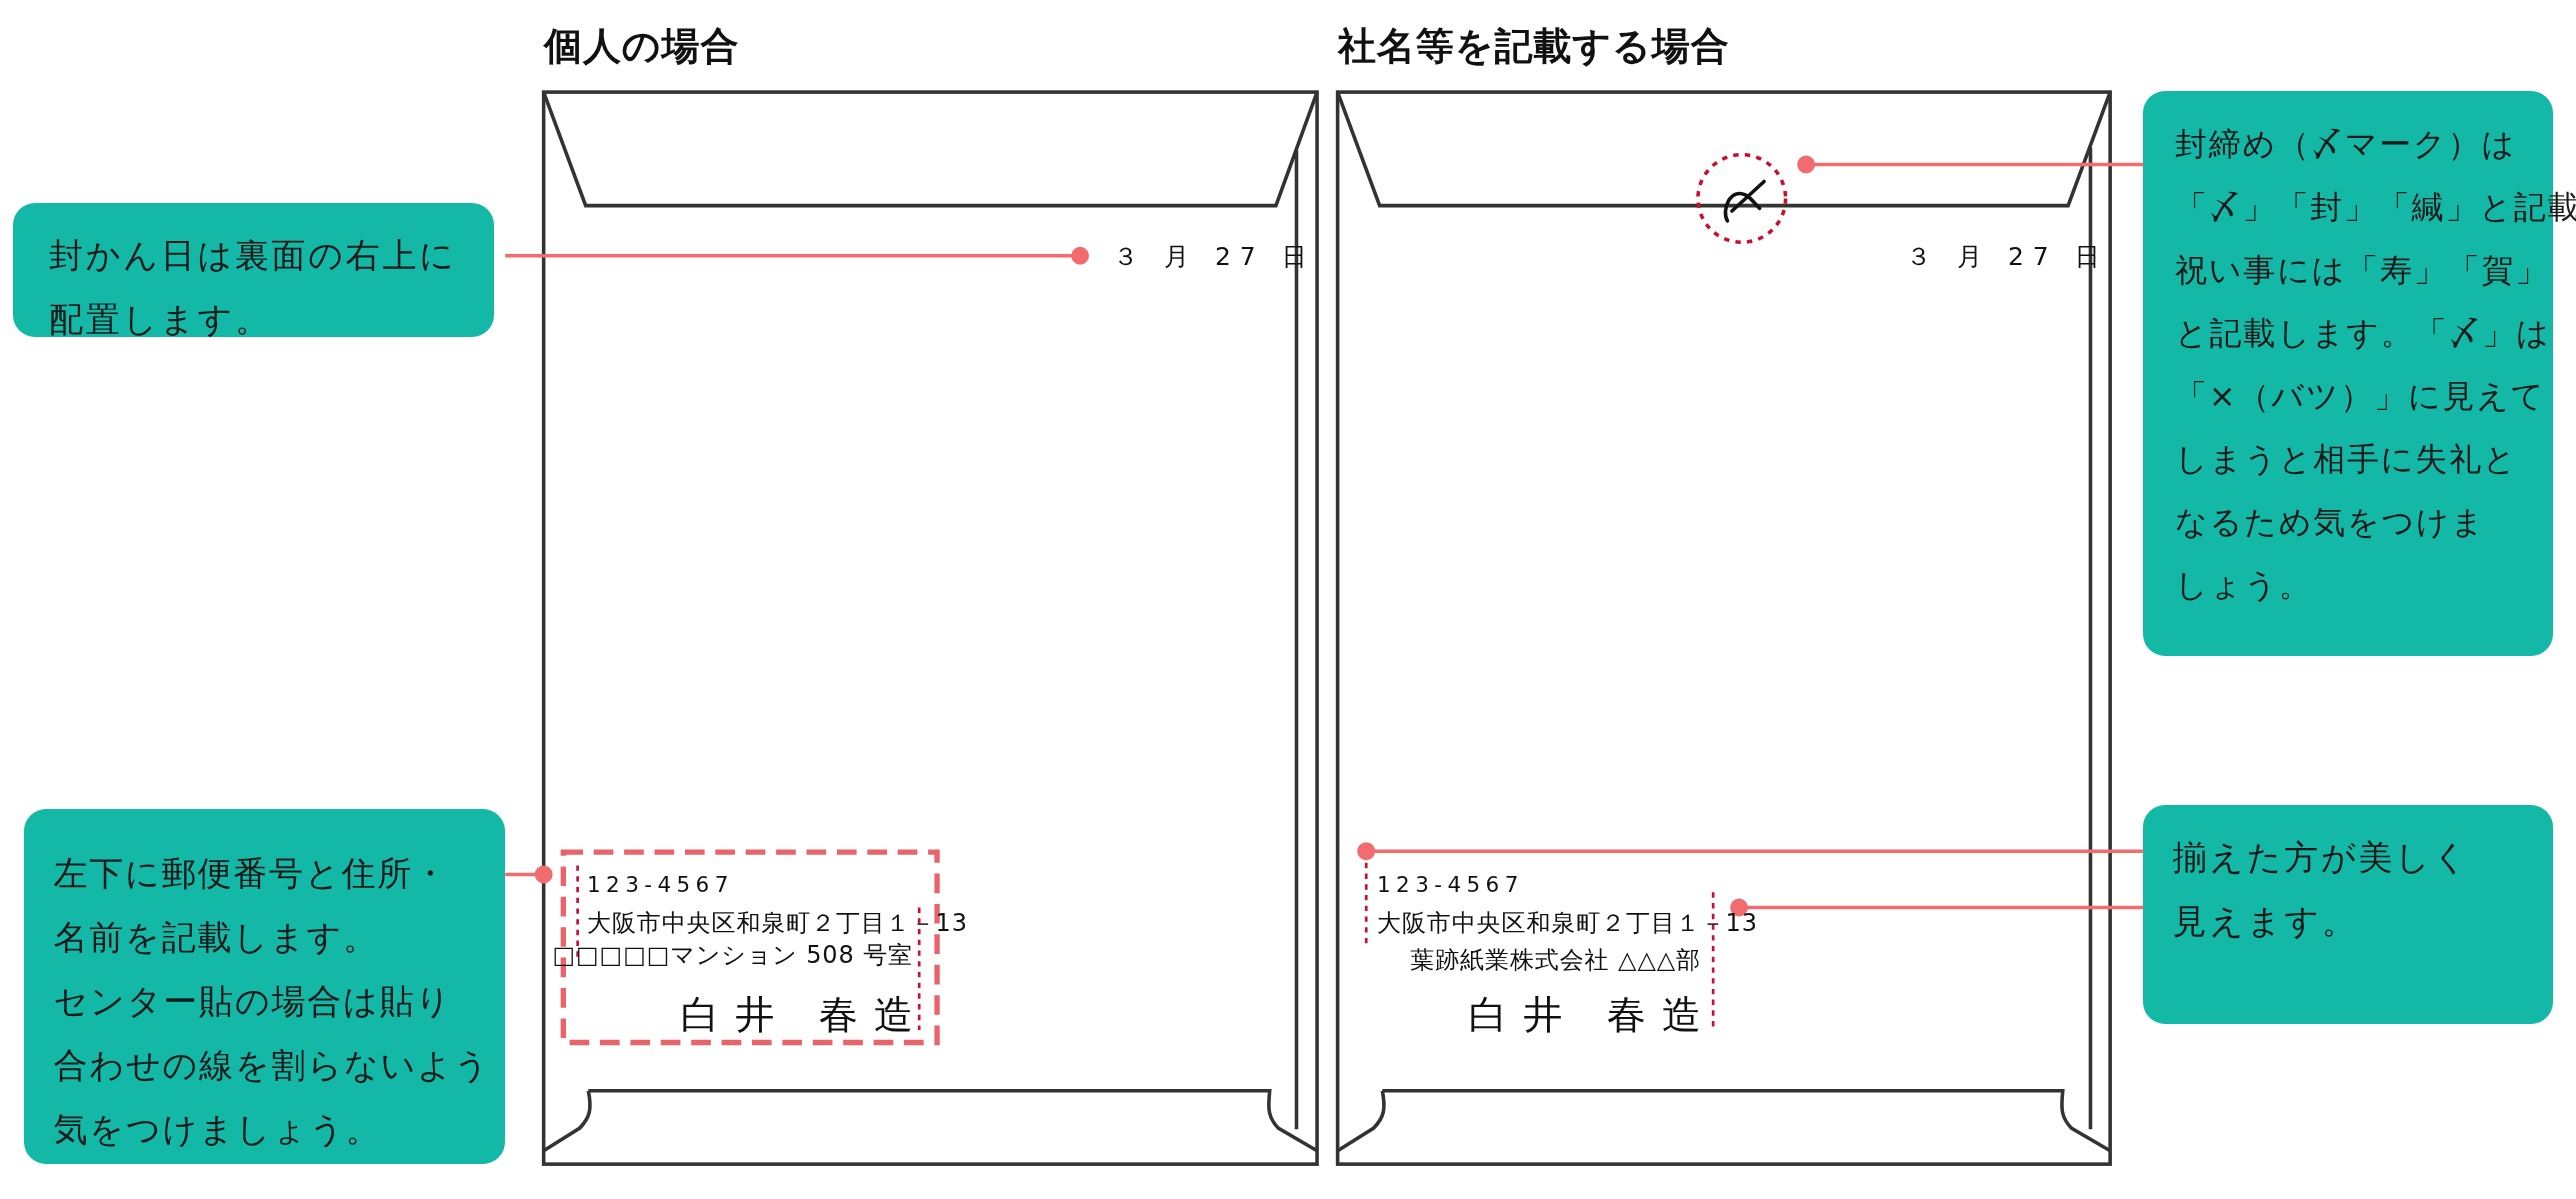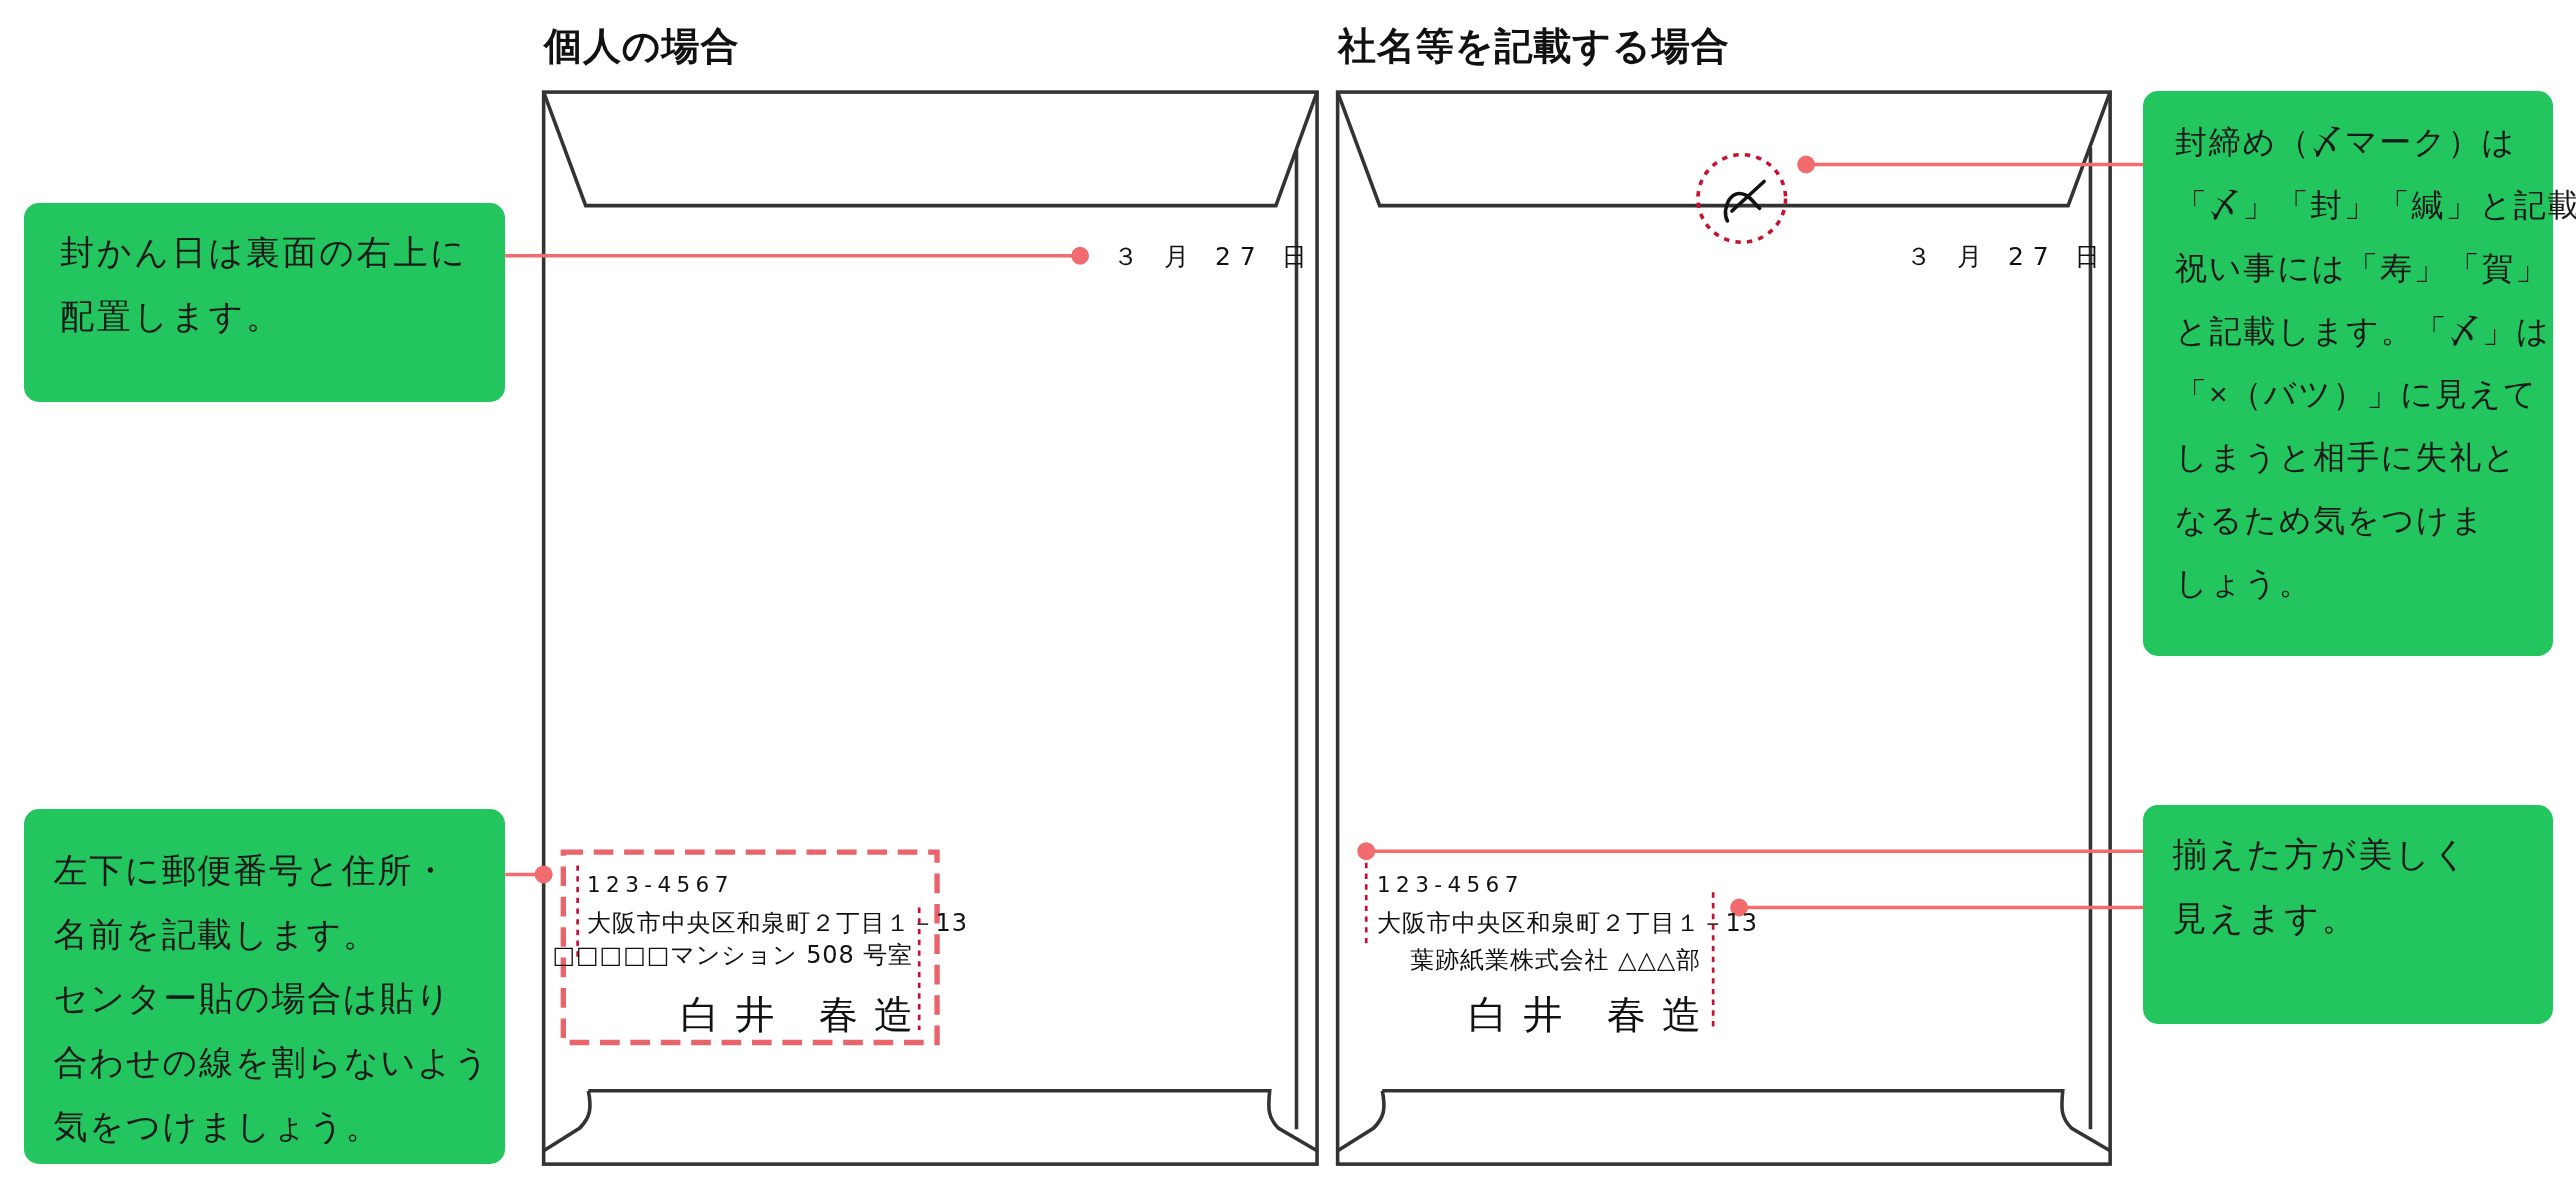--- a/index.html
+++ b/index.html
@@ -1,36 +1,36 @@
 <!DOCTYPE html>
 <html style="font-size:14.3px"><head>
 <meta charset="utf-8">
 <style>
   html, body { margin:0; padding:0; background:#ffffff; }
   body { width:2576px; height:1199px; position:relative; overflow:hidden;
          font-family:"DejaVu Sans", "Liberation Sans", sans-serif; color:#1a1a1a; }
   .abs { position:absolute; }
   .heading { font-weight:bold; font-size:38px; line-height:1; letter-spacing:0.9px; color:#111; white-space:nowrap; }
-  .callout { background:#22c55e; border-radius:15px; box-sizing:border-box;font-family:Liberation Mono, monospace; }
+  .callout { background:#14b8a6; border-radius:22px; box-sizing:border-box; }
   .callout-text { font-size:34px; line-height:64px; color:#1a1a1a; letter-spacing:2.7px; }
   .callout-text div { white-space:nowrap; }
   .date { font-size:25px; letter-spacing:9px; white-space:nowrap; color:#111; }
   .addr { white-space:nowrap; color:#111; }
   .postal { font-size:21.5px; letter-spacing:5.4px; }
   .line { font-size:24px; letter-spacing:0.9px; }
   .name { font-size:39px; letter-spacing:16px;margin-top:12px; }
   svg.overlay { position:absolute; left:0; top:0; }
 </style>
 </head>
 <body>
 
 <div class="abs heading" style="left:544px; top:27px;">個人の場合</div>
 <div class="abs heading" style="left:1338px; top:27px;">社名等を記載する場合</div>
 
-<div class="abs callout" style="left:24px; top:203px; width:481px; height:199px;">
+<div class="abs callout" style="left:13px; top:203px; width:481px; height:134px;">
   <div class="callout-text" style="position:absolute; left:36px; top:19.7px;">
     <div>封かん日は裏面の右上に</div>
     <div>配置します。</div>
   </div>
 </div>
 
 <div class="abs callout" style="left:24px; top:809px; width:481px; height:355px;">
   <div class="callout-text" style="position:absolute; left:29.5px; top:32px; letter-spacing:1.8px;">
     <div>左下に郵便番号と住所・</div>
     <div>名前を記載します。</div>

